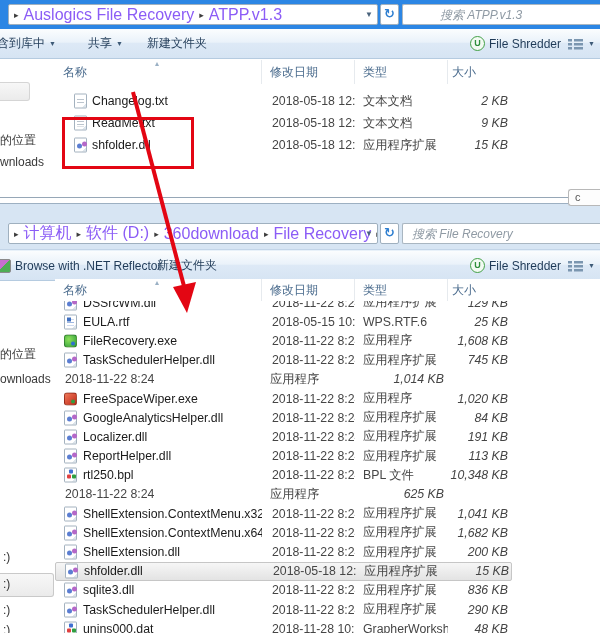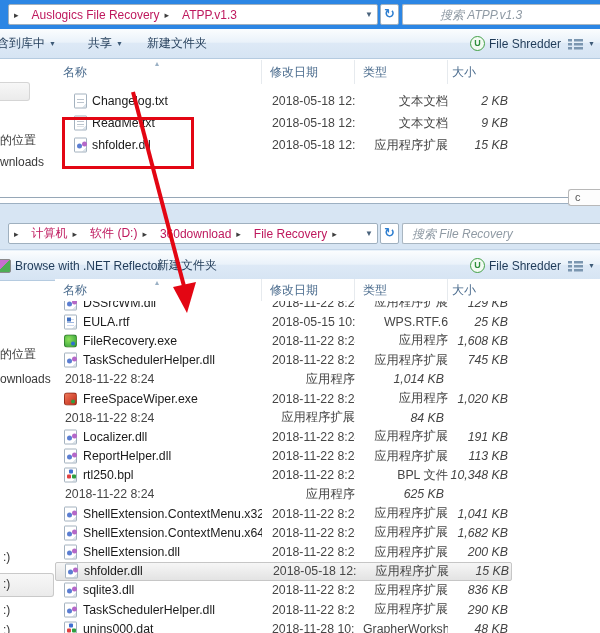--- a/index.html
+++ b/index.html
@@ -9,21 +9,21 @@
   #win1{top:0;height:197px;border-bottom:1px solid #96a7b7;z-index:1;}
   #win2{top:203px;height:430px;border-top:1px solid #9db0c2;z-index:2;}
 
   
   .chrome1{position:absolute;top:0;left:0;right:0;height:29px;background:#2c86e4;}
   .chrome2{position:absolute;top:0;left:0;right:0;height:45px;background:#d7e5f3;border-bottom:1px solid #c3d5e8;}
   .addr-box{position:absolute;left:8px;width:370px;height:21px;background:#fff;border:1px solid #9fb0bf;
             border-radius:2px;box-sizing:border-box;display:flex;align-items:center;overflow:hidden;}
   #win1 .addr-box{top:4px;} #win2 .addr-box{top:19px;}
   .bc-arrow{color:#3c3c3c;font-size:9px;margin:0 5px;flex:0 0 auto;}
-  .crumb{color:#be185d;font-size:12px;white-space:nowrap;flex:0 0 auto;cursor:default;margin-left:8px;}
+  .crumb{color:#8b5cf6;font-size:16px;white-space:nowrap;flex:0 0 auto;cursor:default;}
   .addr-caret{position:absolute;right:5px;top:0;height:100%;display:flex;align-items:center;
               color:#4a637c;font-size:8px;}
   .refresh-btn{position:absolute;left:380px;width:19px;height:21px;background:#fff;border:1px solid #9fb0bf;
                border-radius:2px;box-sizing:border-box;text-align:center;line-height:18px;
                color:#2f7fd0;font-size:13px;font-weight:bold;}
   #win1 .refresh-btn{top:4px;} #win2 .refresh-btn{top:19px;}
   .search-box{position:absolute;left:402px;width:198px;height:21px;background:#fff;border:1px solid #a9b6c1;
               border-right:none;border-radius:2px 0 0 2px;box-sizing:border-box;}
   #win1 .search-box{top:4px;padding-left:28px;} #win2 .search-box{top:19px;}
   .search-box input{width:100%;height:100%;border:none;outline:none;background:transparent;
@@ -52,21 +52,21 @@
          border-right:1px solid #e6eaee;box-sizing:border-box;padding-left:8px;}
   .hcell.size{padding-left:4px;border-right:none;}
   .sort-caret{position:absolute;left:100px;top:-1px;color:#9ab0c4;font-size:8px;}
   .list{position:absolute;left:55px;right:0;z-index:1;}
   #win1 .list{top:90px;} #win2 .list{top:89px;}
   .row{display:grid;grid-template-columns:207px 93px 93px 64px;width:457px;box-sizing:border-box;align-items:center;}
   #win1 .row{height:22px;font-size:12.3px;} #win2 .row{height:19.2px;font-size:12.3px;}
   .row.sel{background:linear-gradient(#f6f6f6,#e3e3e3);border:1px solid #c6c6c6;border-radius:2px;}
   .cell{white-space:nowrap;overflow:hidden;color:#454545;}
   .cell.name{position:relative;height:100%;color:#1b1b1b;}
-  .cell.date{padding-left:10px;} .cell.type{padding-left:8px;text-align:right;}
+  .cell.date{padding-left:10px;} .cell.type{padding-left:8px;}
   .cell.size{text-align:right;padding-right:4px;font-style:italic;}
   .fname{position:absolute;top:50%;transform:translateY(-50%);white-space:nowrap;}
   #win1 .fname{left:37px;} #win2 .fname{left:28px;}
   .fic{position:absolute;top:50%;transform:translateY(-50%);width:13px;height:15px;box-sizing:border-box;}
   #win1 .fic{left:19px;} #win2 .fic{left:9px;}
   .pg{background:linear-gradient(315deg,#dde5ec 0 3px,#fff 3px);border:1px solid #a4b2bf;border-radius:1px;}
   .pg::before{content:"";position:absolute;left:2px;right:2px;top:4px;bottom:3px;
               background:repeating-linear-gradient(#bcc5ce 0 1px,transparent 1px 3px);}
   .ic-rtf::before{background:repeating-linear-gradient(#9db6e0 0 1px,transparent 1px 3px);}
   .ic-rtf::after{content:"";position:absolute;left:2px;top:2px;width:4px;height:4px;background:#3f6fc0;}
@@ -309,20 +309,24 @@
       <div class="row">
         <div class="cell name">
           <span class="fic ic-exe-wiper exe"></span>
           <span class="fname">FreeSpaceWiper.exe</span>
         </div>
         <div class="cell date">2018-11-22 8:24</div>
         <div class="cell type">应用程序</div>
         <div class="cell size">1,020 KB</div>
       </div>
       <div class="row">
+        <div class="cell name">
+          <span class="fic ic-dll pg"></span>
+          <span class="fname">GoogleAnalyticsHelper.dll</span>
+        </div>
         <div class="cell date">2018-11-22 8:24</div>
         <div class="cell type">应用程序扩展</div>
         <div class="cell size">84 KB</div>
       </div>
       <div class="row">
         <div class="cell name">
           <span class="fic ic-dll pg"></span>
           <span class="fname">Localizer.dll</span>
         </div>
         <div class="cell date">2018-11-22 8:24</div>

